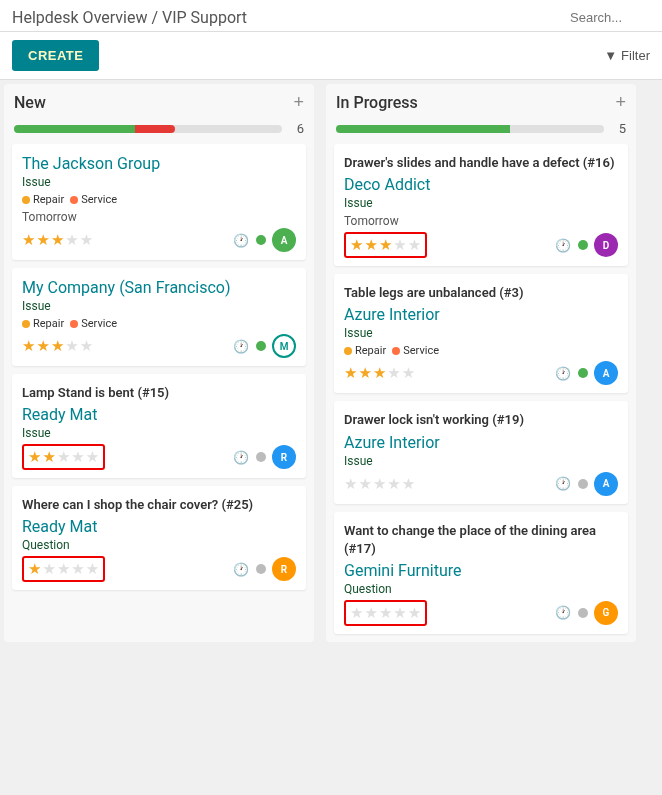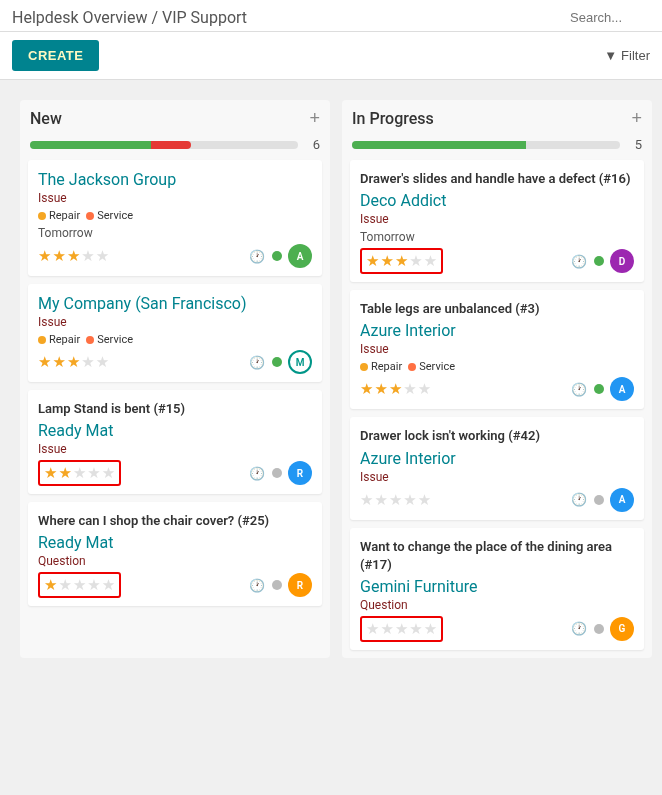--- a/index.html
+++ b/index.html
@@ -57,21 +57,21 @@
       color: #555;
       font-size: 13px;
       cursor: pointer;
       display: flex;
       align-items: center;
       gap: 4px;
     }
     .kanban-board {
       display: flex;
       gap: 0;
-      padding: 20px;
+      padding: 4px;
       gap: 12px;
     }
     .kanban-column {
       background: #f8f8f8;
       border-radius: 4px;
       width: 310px;
       flex-shrink: 0;
     }
     .column-header {
       padding: 8px 10px;
@@ -134,21 +134,21 @@
       color: #333;
       margin-bottom: 3px;
       line-height: 1.4;
     }
     .card-company {
       color: #00838f;
       font-size: 16px;
       margin-bottom: 2px;
     }
     .card-type {
-      color: #7f1d1d;
+      color: #14532d;
       font-size: 12px;
       margin-bottom: 4px;
     }
     .card-tags {
       display: flex;
       gap: 6px;
       margin-bottom: 4px;
     }
     .tag {
       font-size: 11px;
@@ -379,21 +379,21 @@
             <span style="font-size: 15px; color: rgb(224, 224, 224);">★</span>
           </div>
           <div class="card-right">
             <span class="clock-icon" style="font-size: 13px;">🕐</span>
             <span class="status-dot" style="background: rgb(76, 175, 80);"></span>
             <div class="avatar avatar-blue">A</div>
           </div>
         </div>
       </div>
       <div class="card">
-        <div class="card-title">Drawer lock isn't working (#42)</div>
+        <div class="card-title">Drawer lock isn't working (#19)</div>
         <div class="card-company">Azure Interior</div>
         <div class="card-type">Issue</div>
         <div class="card-footer">
           <div class="stars">
             <span style="font-size: 15px; color: rgb(224, 224, 224);">★</span>
             <span style="font-size: 15px; color: rgb(224, 224, 224);">★</span>
             <span style="font-size: 15px; color: rgb(224, 224, 224);">★</span>
             <span style="font-size: 15px; color: rgb(224, 224, 224);">★</span>
             <span style="font-size: 15px; color: rgb(224, 224, 224);">★</span>
           </div>

